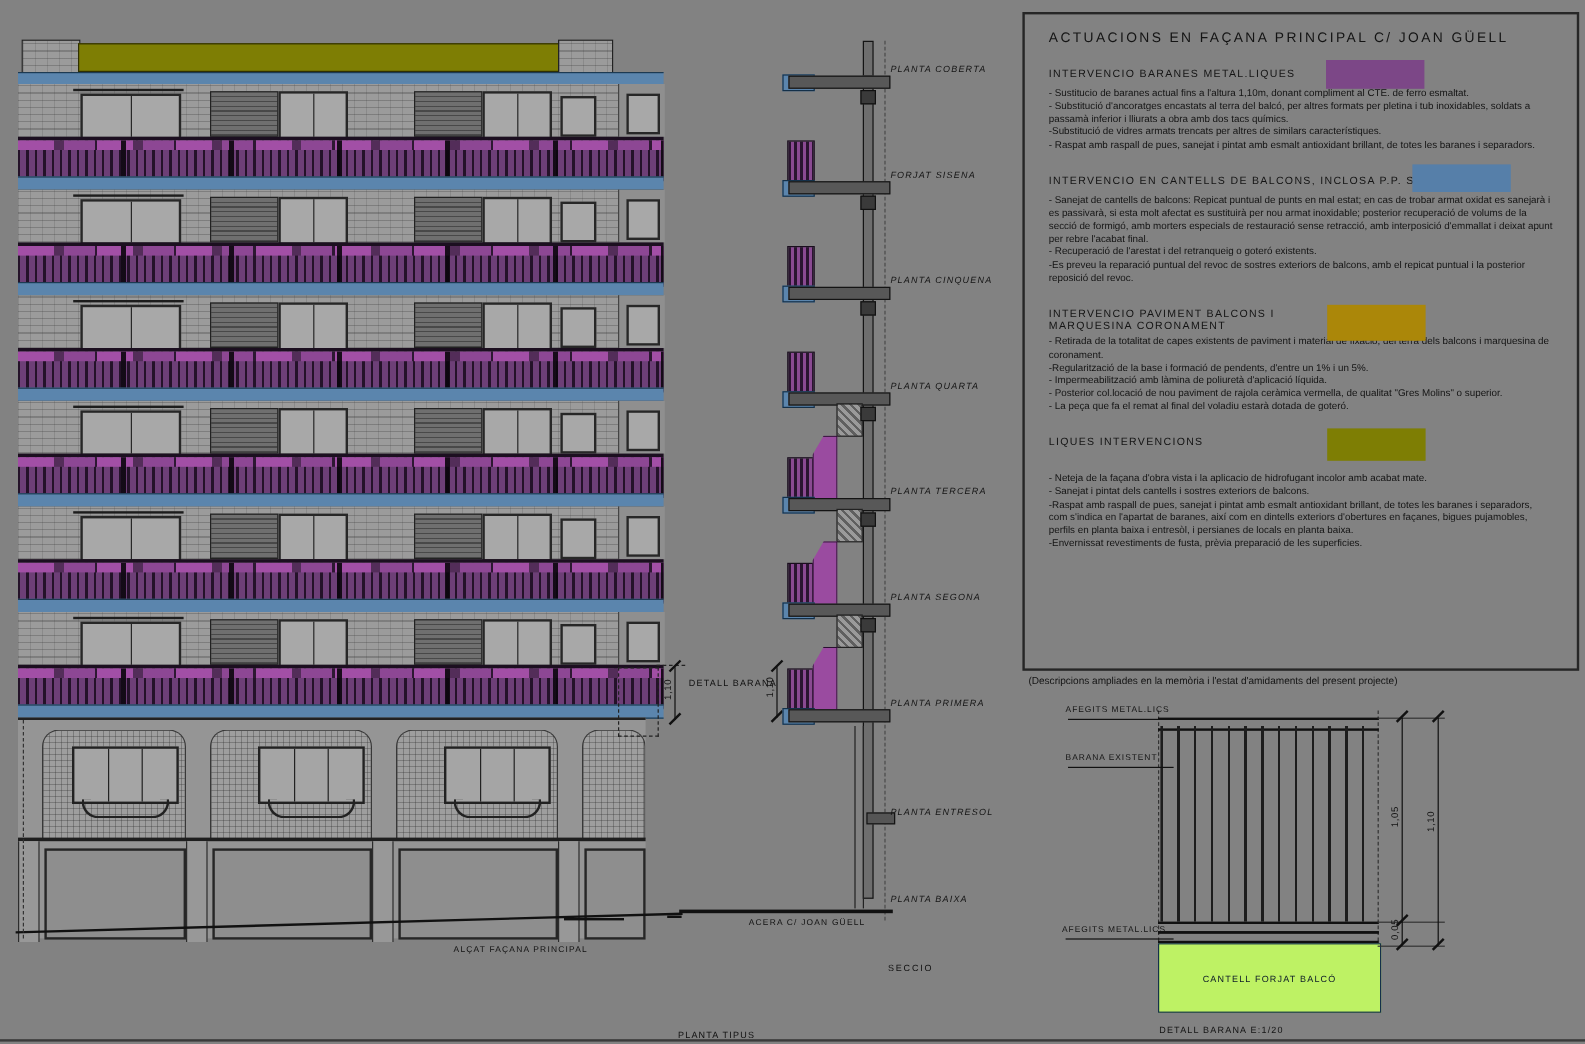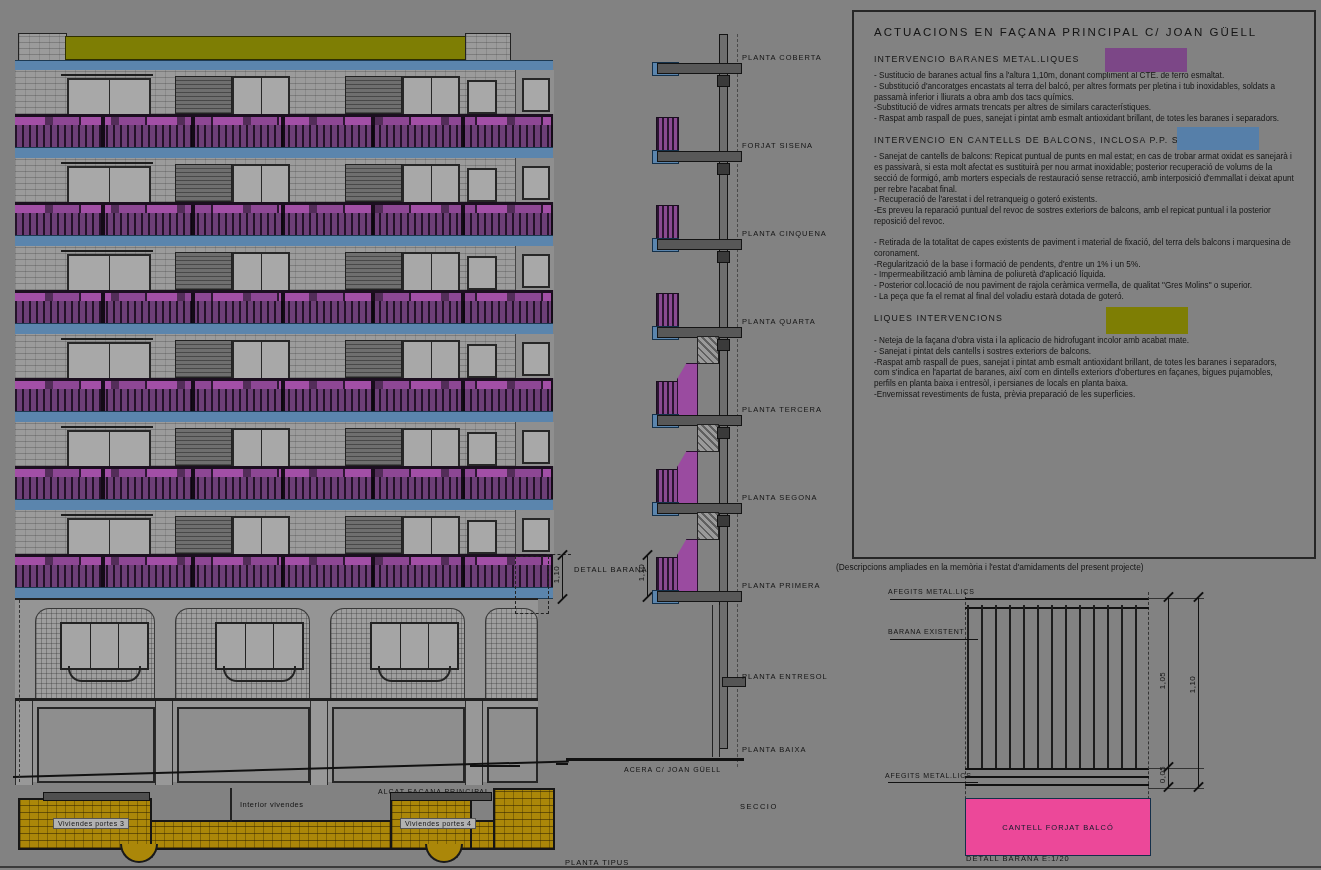--- a/index.html
+++ b/index.html
@@ -80,21 +80,21 @@
     background:repeating-linear-gradient(90deg,#2a1530 0 2px,#8a4a92 2px 5px);}
   .sawn{position:absolute;left:29px;width:19px;height:52px;background:#9a4ba0;border:1.5px solid #2a1030;
     clip-path:polygon(0 30%,45% 0,100% 0,100% 100%,0 100%);}
   .shatch{position:absolute;left:49px;width:20px;height:26px;border:1px solid #222;
     background:repeating-linear-gradient(45deg,#5f5f5f 0 2px,#9a9a9a 2px 5px);}
   .ssq{position:absolute;left:69px;width:11px;height:10px;background:#3a3a3a;border:1px solid #111;}
   #scol{position:absolute;left:71px;top:35px;width:7px;height:684px;background:#6e6e6e;border:1.5px solid #141414;}
   #sparapet{position:absolute;left:71px;top:6px;width:7px;height:29px;background:#6e6e6e;border:1.5px solid #141414;}
   #sestep{position:absolute;left:74px;top:649px;width:22px;height:8px;background:#555;border:1.5px solid #141414;}
   #sshopline{position:absolute;left:64px;top:577px;width:6px;height:152px;border-left:1.5px solid #222;border-right:1.5px solid #222;}
-  .sec-label{position:absolute;left:94px;font-size:7.5px;letter-spacing:1px;white-space:nowrap;}
+  .sec-label{position:absolute;left:94px;font-size:7.5px;letter-spacing:1px;white-space:nowrap;font-style:italic;}
   #gline{position:absolute;left:566px;top:758px;width:178px;border-top:3px solid #111;}
   #gstep{position:absolute;left:556px;top:763px;width:12px;border-top:2px solid #111;}
   #gstep2{position:absolute;left:470px;top:765px;width:50px;border-top:2px solid #111;}
 
   
   #plan{position:absolute;left:15px;top:786px;width:540px;height:84px;}
   .mustard{position:absolute;border:2px solid #161616;background-color:#ab8709;
     background-image:repeating-linear-gradient(0deg,rgba(45,33,0,.55) 0 1px,transparent 1px 7px),
                      repeating-linear-gradient(90deg,rgba(45,33,0,.35) 0 1px,transparent 1px 9px);}
   .m-bottom{left:3px;top:34px;width:531px;height:26px;}
@@ -104,36 +104,36 @@
   .pcap{position:absolute;background:#4f4f4f;border:1px solid #111;height:7px;}
   .bump{position:absolute;top:58px;width:34px;height:17px;background:#ab8709;border:2px solid #1a1a1a;border-top:none;border-radius:0 0 34px 34px;}
   .pdiv{position:absolute;left:215px;top:2px;width:2px;height:34px;background:#222;}
   .plabel{position:absolute;font-size:7px;letter-spacing:.5px;background:#b2b2b2;padding:1px 4px;border:1px solid #555;white-space:nowrap;}
   .plabel-plain{position:absolute;font-size:7.5px;letter-spacing:.5px;white-space:nowrap;}
 
   
   #legend{position:absolute;left:852px;top:10px;width:464px;height:549px;border:2px solid #262626;
     padding:14px 20px 0 20px;box-sizing:border-box;}
   #legend-title{font-size:11.5px;letter-spacing:2px;margin-bottom:16px;}
-  .leg-sec{margin-bottom:10px;}
+  .leg-sec{margin-bottom:10px;margin-top:18px;}
   .leg-head-row{position:relative;min-height:13px;}
   .leg-head{font-size:8.8px;letter-spacing:1.1px;white-space:pre-line;}
   .leg-swatch{position:absolute;width:82px;}
   .leg-body{font-size:8.2px;line-height:1.32;white-space:pre-line;margin-top:4px;}
-  #legend-footnote{position:absolute;left:836px;top:562px;width:462px;font-size:8.4px;}
+  #legend-footnote{position:absolute;left:857px;top:562px;width:462px;font-size:8.4px;}
 
   
   #detail{position:absolute;left:860px;top:580px;width:460px;height:290px;}
   .d-dash{position:absolute;top:12px;height:252px;border-left:1.5px dashed #333;}
   #d-toprail{position:absolute;left:105px;top:18px;width:184px;height:7px;border-top:2px solid #111;border-bottom:2px solid #111;}
   #d-bals{position:absolute;left:107px;top:25px;width:182px;height:163px;
     background:repeating-linear-gradient(90deg,#1d1d1d 0 2px,transparent 2px 14px);}
   .d-botrail{position:absolute;left:105px;width:184px;height:6px;border-top:2px solid #111;border-bottom:2px solid #111;}
-  #d-blue{position:absolute;left:105px;top:206px;width:184px;height:56px;background:#ec4899;border:1.5px solid #14304a;
-    display:flex;align-items:center;justify-content:center;font-size:7.5px;letter-spacing:1px;color:#0c1a28;margin-top:12px;}
+  #d-blue{position:absolute;left:105px;top:206px;width:184px;height:56px;background:#bef264;border:1.5px solid #14304a;
+    display:flex;align-items:center;justify-content:center;font-size:7.5px;letter-spacing:1px;color:#0c1a28;}
   .d-label{position:absolute;font-size:7px;letter-spacing:.8px;white-space:nowrap;}
   .d-lead{position:absolute;border-top:1.2px solid #111;}
   .d-dim{position:absolute;top:18px;height:190px;border-left:1.2px solid #111;}
   .d-ext{position:absolute;border-top:1px solid #333;width:56px;left:288px;}
   #d-caption{position:absolute;left:106px;top:274px;font-size:7.5px;letter-spacing:1px;}
 
   #sheet-edge{position:absolute;left:0;top:866px;width:1321px;border-top:2px solid #3a3a3a;}
 </style>
 </head>
 <body>
@@ -399,34 +399,20 @@
     </div>
   <div id="gline"></div>
   <div id="gstep"></div>
   <div id="gstep2"></div>
   <div class="lbl" style="left:624px;top:746px;font-size:7px">ACERA C/ JOAN GÜELL</div>
   <div class="lbl" style="left:740px;top:782px;letter-spacing:1.5px">SECCIO</div>
 
   <div class="lbl" style="left:378px;top:768px;font-size:7px">ALÇAT FAÇANA PRINCIPAL</div>
   <div class="lbl" style="left:565px;top:838px">PLANTA TIPUS</div>
 
-  <div id="plan">
-    <div class="mustard m-bottom"></div>
-    <div class="mustard m-left"></div>
-    <div class="mustard m-mid"></div>
-    <div class="mustard m-right"></div>
-    <div class="pcap" style="left:28px;top:6px;width:105px"></div>
-    <div class="pcap" style="left:375px;top:6px;width:100px"></div>
-    <div class="pdiv"></div>
-    <div class="bump" style="left:105px"></div>
-    <div class="bump" style="left:410px"></div>
-    <div class="plabel" style="left:38px;top:32px">Viviendes portes 3</div>
-    <div class="plabel" style="left:385px;top:32px">Viviendes portes 4</div>
-    <div class="plabel-plain" style="left:225px;top:14px">Interior vivendes</div>
-  </div>
 
   <div id="legend">
     <div id="legend-title">ACTUACIONS EN FAÇANA PRINCIPAL C/ JOAN GÜELL</div>
     <div>
         <div class="leg-sec">
           <div class="leg-head-row">
             <div class="leg-head">INTERVENCIO BARANES METAL.LIQUES</div>
             <div class="leg-swatch" style="background: rgb(124, 71, 135); left: 231px; height: 24px; top: -6px;"></div>
           </div>
           <div class="leg-body">- Sustitucio de baranes actual fins a l'altura 1,10m, donant compliment al CTE. de ferro esmaltat.
@@ -437,20 +423,25 @@
         <div class="leg-sec">
           <div class="leg-head-row">
             <div class="leg-head">INTERVENCIO EN CANTELLS DE BALCONS, INCLOSA P.P. SOSTRES</div>
             <div class="leg-swatch" style="background: rgb(86, 127, 169); left: 303px; height: 23px; top: -8px;"></div>
           </div>
           <div class="leg-body">- Sanejat de cantells de balcons: Repicat puntual de punts en mal estat; en cas de trobar armat oxidat es sanejarà i es passivarà, si esta molt afectat es sustituirà per nou armat inoxidable; posterior recuperació de volums de la secció de formigó, amb morters especials de restauració sense retracció, amb interposició d'emmallat i deixat apunt per rebre l'acabat final.
 - Recuperació de l'arestat i del retranqueig o goteró existents.
 -Es preveu la reparació puntual del revoc de sostres exteriors de balcons, amb el repicat puntual i la posterior reposició del revoc.</div>
         </div>
         <div class="leg-sec">
+          <div class="leg-head-row">
+            <div class="leg-head">INTERVENCIO PAVIMENT BALCONS I
+MARQUESINA CORONAMENT</div>
+            <div class="leg-swatch" style="background: rgb(171, 135, 9); left: 232px; height: 30px; top: -2px;"></div>
+          </div>
           <div class="leg-body">- Retirada de la totalitat de capes existents de paviment i material de fixació, del terra dels balcons i marquesina de coronament.
 -Regularització de la base i formació de pendents, d'entre un 1% i un 5%.
 - Impermeabilització amb làmina de poliuretà d'aplicació líquida.
 - Posterior col.locació de nou paviment de rajola ceràmica vermella, de qualitat "Gres Molins" o superior.
 - La peça que fa el remat al final del voladiu estarà dotada de goteró.</div>
         </div>
         <div class="leg-sec">
           <div class="leg-head-row">
             <div class="leg-head">LIQUES INTERVENCIONS</div>
             <div class="leg-swatch" style="background: rgb(126, 126, 4); left: 232px; height: 27px; top: -6px;"></div>

